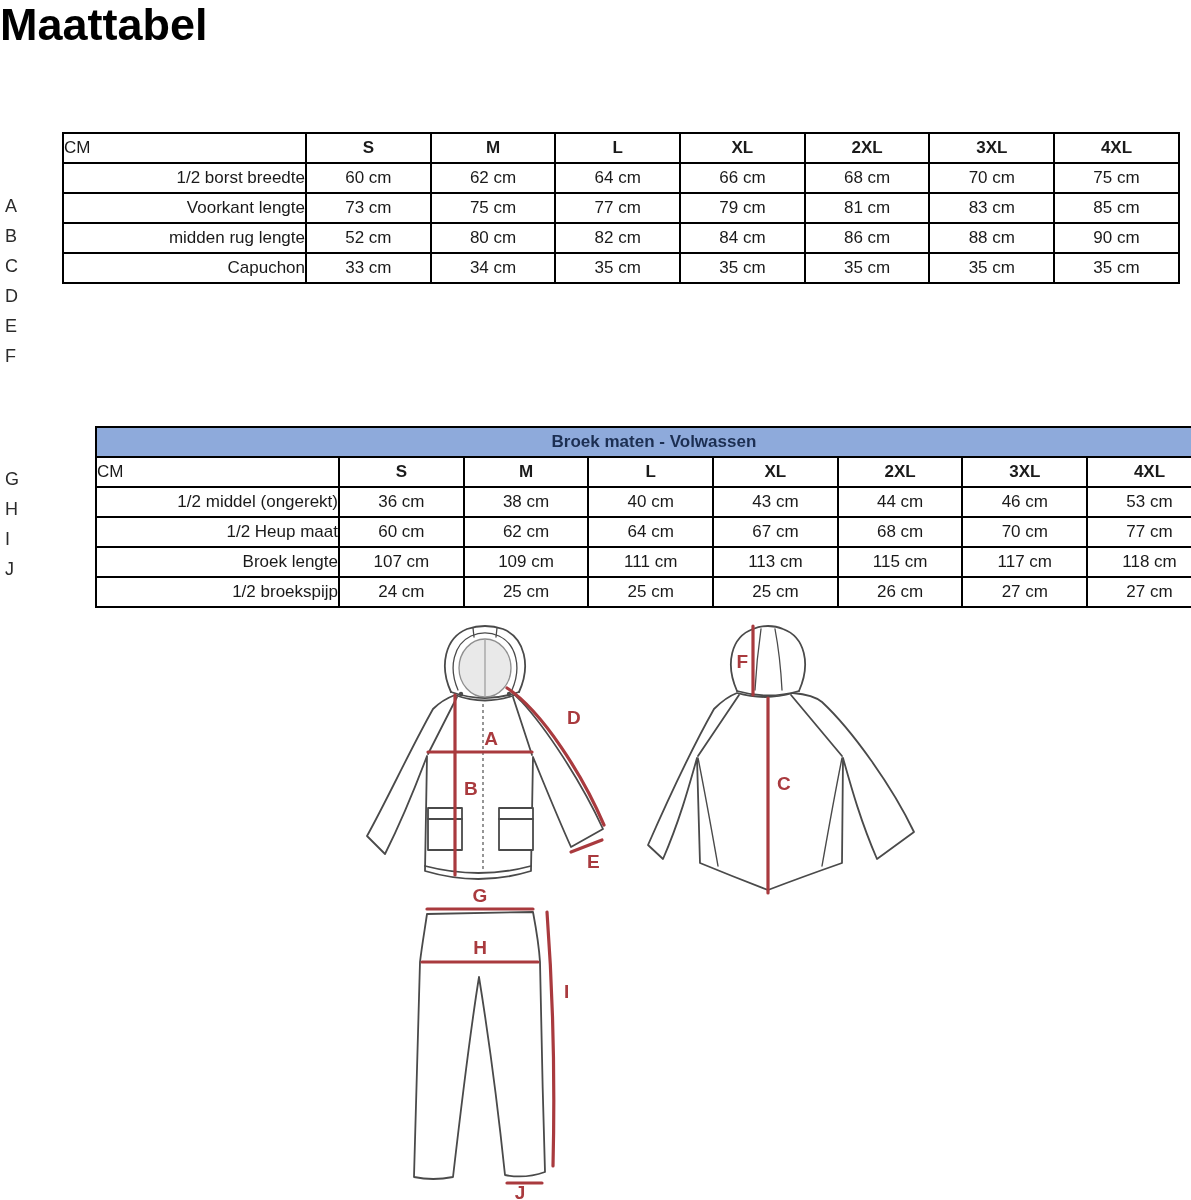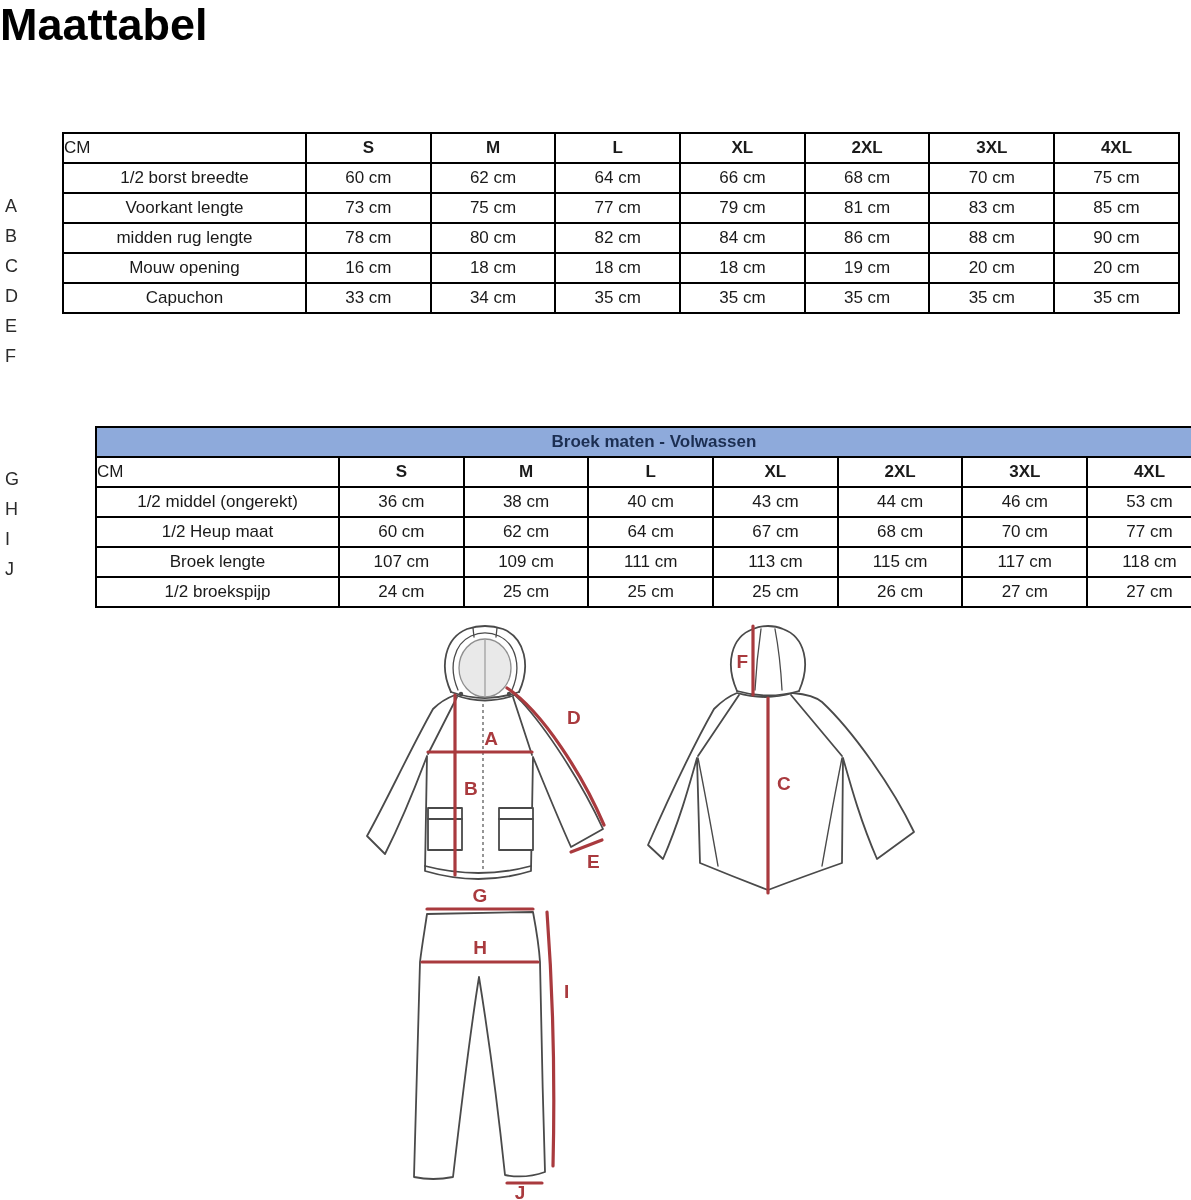--- a/index.html
+++ b/index.html
@@ -23,21 +23,21 @@
   table.size-table td {
     border: 2px solid #000000; height: 28px; padding: 0;
     font-size: 17px; vertical-align: middle; white-space: nowrap; overflow: hidden;
   }
   td.title-cell {
     height: 27px; background: #8eaadb; color: #1c2f52;
     font-weight: bold; font-size: 19px; text-align: center;
   }
   td.unit-cell  { text-align: left; padding-left: 7px; margin-top: 12px; }
   td.size-cell  { text-align: center; font-weight: bold; }
-  td.label-cell { text-align: center; padding-left: 7px; }
+  td.label-cell { text-align: right; padding-left: 7px; }
   td.value-cell { text-align: center; }
   .row-letter {
     position: absolute; left: 5px; width: 26px; height: 30px;
     line-height: 30px; font-size: 18px; color: #2b2b2b; text-align: left;
   }
   .diagram-svg { position: absolute; }
   .svg-front { left: 355px; top: 618px; }
   .svg-back  { left: 630px; top: 618px; }
   .svg-pants { left: 390px; top: 888px; }
   .measure-label { font-family: "Liberation Sans", sans-serif; font-weight: bold; font-size: 19px; fill: #a93a3e; }
@@ -85,37 +85,27 @@
       <td class="value-cell">73 cm</td>
       <td class="value-cell">75 cm</td>
       <td class="value-cell">77 cm</td>
       <td class="value-cell">79 cm</td>
       <td class="value-cell">81 cm</td>
       <td class="value-cell">83 cm</td>
       <td class="value-cell">85 cm</td>
     </tr>
     <tr>
       <td class="label-cell">midden rug lengte</td>
-      <td class="value-cell">78 cm</td>
+      <td class="value-cell">52 cm</td>
       <td class="value-cell">80 cm</td>
       <td class="value-cell">82 cm</td>
       <td class="value-cell">84 cm</td>
       <td class="value-cell">86 cm</td>
       <td class="value-cell">88 cm</td>
       <td class="value-cell">90 cm</td>
-    </tr>
-    <tr>
-      <td class="label-cell">Mouw opening</td>
-      <td class="value-cell">16 cm</td>
-      <td class="value-cell">18 cm</td>
-      <td class="value-cell">18 cm</td>
-      <td class="value-cell">18 cm</td>
-      <td class="value-cell">19 cm</td>
-      <td class="value-cell">20 cm</td>
-      <td class="value-cell">20 cm</td>
     </tr>
     <tr>
       <td class="label-cell">Capuchon</td>
       <td class="value-cell">33 cm</td>
       <td class="value-cell">34 cm</td>
       <td class="value-cell">35 cm</td>
       <td class="value-cell">35 cm</td>
       <td class="value-cell">35 cm</td>
       <td class="value-cell">35 cm</td>
       <td class="value-cell">35 cm</td>

